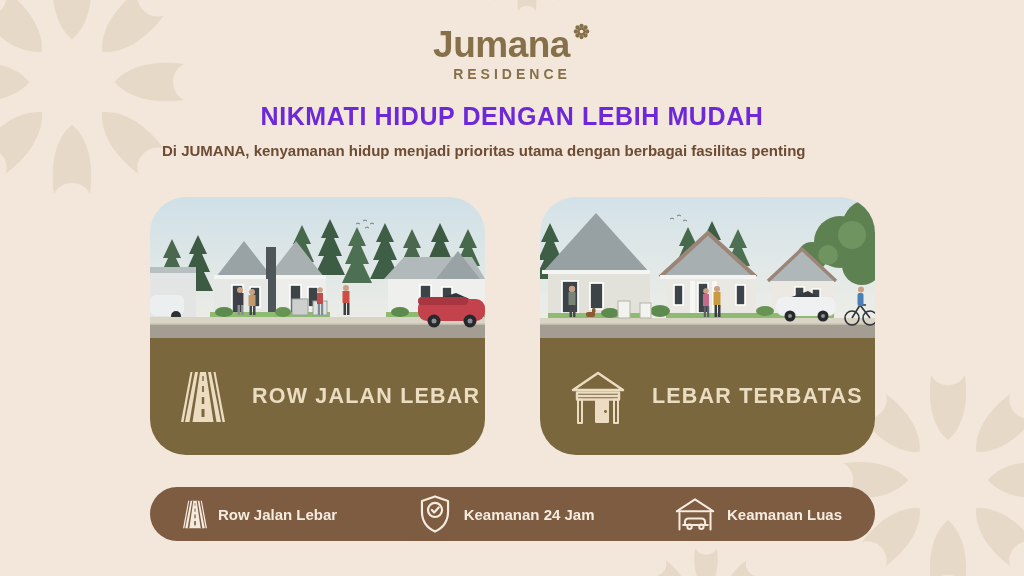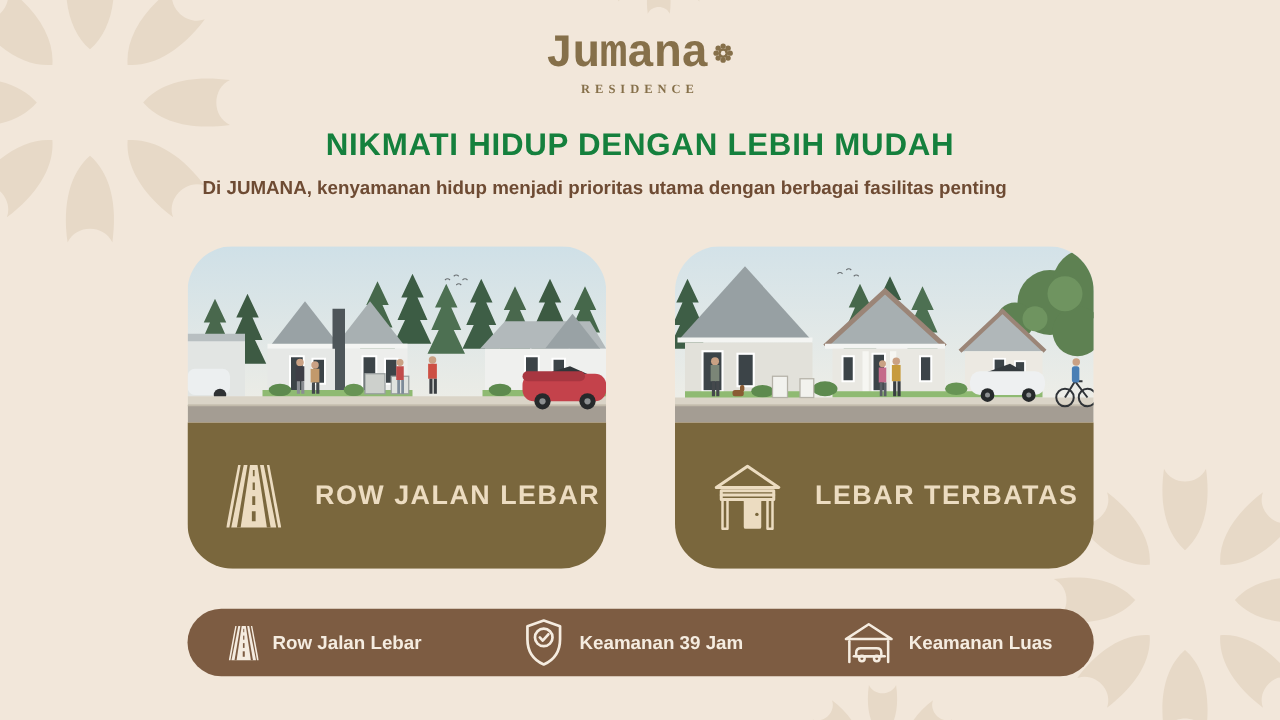--- a/index.html
+++ b/index.html
@@ -2,26 +2,26 @@
 <html><head>
 <meta charset="utf-8">
 <style>
   html,body{margin:0;padding:0;}
   body{font-family:"Liberation Sans",sans-serif;background:#d8ccbd;}
   .stage{position:relative;width:1024px;height:576px;overflow:hidden;background:#f2e7da;}
   .bg-motifs{position:absolute;inset:0;width:1024px;height:576px;color:#e7d9c7;pointer-events:none;}
 
   
   .logo-wrap{position:absolute;left:0;top:26px;width:1024px;text-align:center;}
-  .logo-line{display:inline-flex;align-items:center;gap:2px;font-family:Liberation Mono, monospace;}
+  .logo-line{display:inline-flex;align-items:flex-start;gap:2px;}
   .logo-name{font-size:37px;font-weight:bold;letter-spacing:-.5px;color:#86704a;line-height:1;}
   .logo-orn{width:19px;height:19px;margin-top:-4px;}
-  .logo-sub{margin-top:3px;font-size:10px;font-weight:bold;letter-spacing:4px;color:#86704a;font-family:Liberation Serif, serif;}
+  .logo-sub{margin-top:3px;font-size:14px;font-weight:bold;letter-spacing:4px;color:#86704a;}
   .hero-title{position:absolute;left:0;top:102px;width:1024px;text-align:center;
-    font-size:25px;font-weight:bold;letter-spacing:.6px;color:#15803d;}
+    font-size:25px;font-weight:bold;letter-spacing:.6px;color:#6d28d9;}
   .hero-desc{position:absolute;left:162px;top:138px;width:700px;
     font-size:15px;font-weight:bold;color:#6e4b33;line-height:1.7;}
 
   
   .card{position:absolute;top:197px;width:335px;height:258px;border-radius:36px;overflow:hidden;}
   .card.left{left:150px;}
   .card.right{left:540px;}
   .card-img{display:block;width:335px;height:141px;}
   .card-panel{position:relative;width:100%;height:117px;background:#7a673d;--cut:#7a673d;
     display:flex;align-items:center;gap:27px;padding-left:31px;box-sizing:border-box;color:#ecdcc1;}
@@ -350,21 +350,21 @@
 
 
     <div class="feature">
       <svg width="36" height="40" viewBox="0 0 40 44">
         <g fill="none" stroke="currentColor" stroke-width="2.4" stroke-linejoin="round" stroke-linecap="round">
           <path d="M20,2.5 L34.5,7.5 V19 C34.5,31 29,37.5 20,41.5 C11,37.5 5.5,31 5.5,19 V7.5 Z"></path>
           <circle cx="20" cy="17.5" r="7.8"></circle>
           <path d="M16.5,17.5 l2.6,2.8 l5,-5.6"></path>
         </g>
       </svg>
-      <span class="feature-label">Keamanan 39 Jam</span>
+      <span class="feature-label">Keamanan 24 Jam</span>
     </div>
 
     <div class="feature">
       <svg width="42" height="38" viewBox="0 0 46 40">
         <g fill="none" stroke="currentColor" stroke-width="2.2" stroke-linejoin="round" stroke-linecap="round">
           <path d="M3,17 L23,4 L43,17 Z"></path>
           <line x1="6" y1="19" x2="6" y2="37"></line>
           <line x1="40" y1="19" x2="40" y2="37"></line>
           <path d="M12,32 v-3 q0,-4 4,-4 h14 q4,0 4,4 v3 z"></path>
           <line x1="10" y1="32" x2="37" y2="32"></line>

